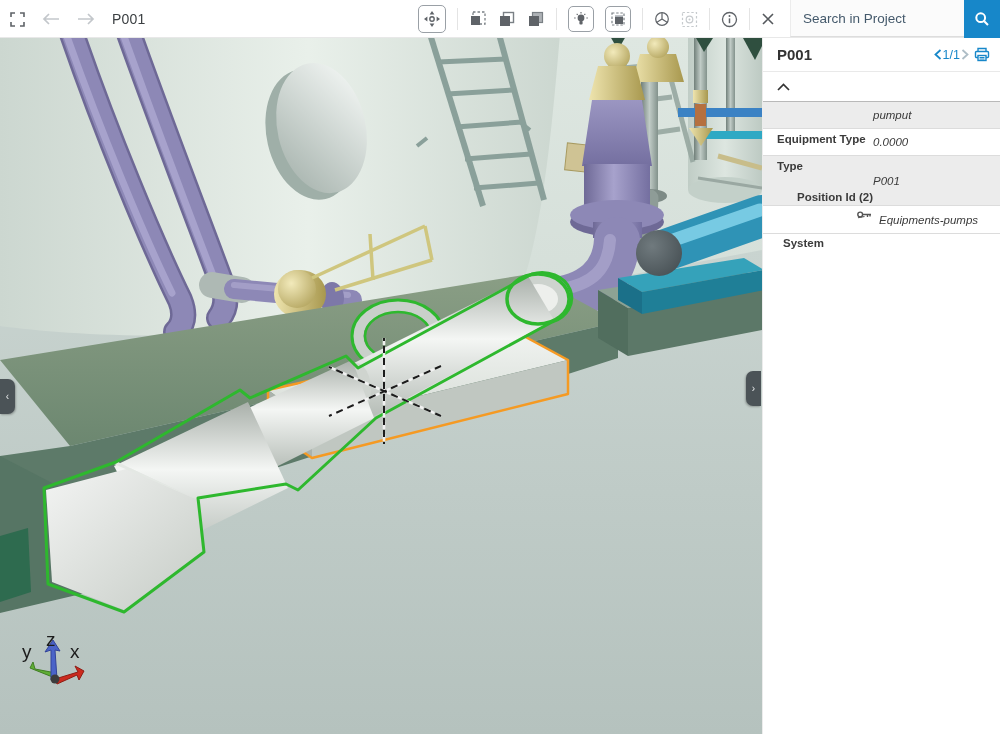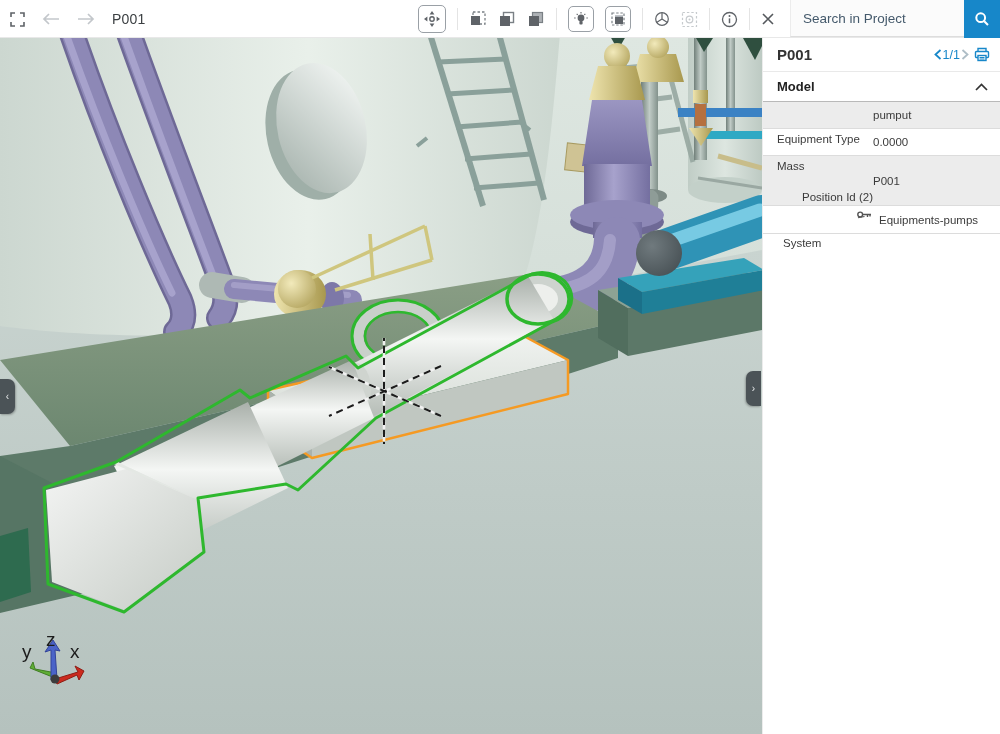--- a/index.html
+++ b/index.html
@@ -31,22 +31,22 @@
 
   
   #panel { position:absolute; left:762px; top:38px; width:238px; height:696px; background:#fff; border-left:1px solid #ececec; }
   #panel-header { height:33px; display:flex; align-items:center; padding:0 10px 0 14px; }
   #panel-title { font-size:15px; font-weight:bold; color:#333; flex:1; }
   .pager { display:flex; align-items:center; gap:1px; }
   #page-count { font-size:12.5px; color:#1787c9; }
   #section-model { height:31px; display:flex; align-items:center; padding:0 12px 0 14px; border-top:1px solid #e9e9e9; border-bottom:1px solid #b9b9b9; }
   #section-model-label { font-size:13px; font-weight:bold; color:#222; flex:1; }
   .prop-row { display:flex; align-items:center; padding:0 8px 0 14px; border-bottom:1px solid #dcdcdc; font-size:11.5px; color:#333; }
-  .prop-row .plabel { width:96px; font-weight:normal; color:#3b3b3b; line-height:1.25;margin-top:48px; }
-  .prop-row .pvalue { flex:1; color:#3b3b3b; }
+  .prop-row .plabel { width:96px; font-weight:bold; color:#3b3b3b; line-height:1.25;margin-top:48px; }
+  .prop-row .pvalue { flex:1; color:#3b3b3b;font-style:italic; }
   .row-alt { background:#ececec; }
   .h27 { height:27px; } .h28 { height:28px;padding-left:20px; } .h50 { height:50px; }
 
   svg { display:block; }
 </style>
 </head>
 <body>
 <div id="app">
 
   <div id="toolbar">
@@ -417,34 +417,33 @@
             <path d="M4 4.5 V1.5 H12 V4.5"></path>
             <rect x="1.5" y="4.5" width="13" height="6" rx="1"></rect>
             <rect x="4" y="8.5" width="8" height="5" fill="#fff"></rect>
             <path d="M5.5 10.5 H10.5 M5.5 12 H10.5" stroke-width="1.1"></path>
           </svg>
         </span>
       </span>
     </div>
 
     <div id="section-model">
-      <span id="section-model-label">Model</span>
       <span style="cursor:pointer;">
         <svg width="13" height="8" viewBox="0 0 13 8" fill="none" stroke="#333" stroke-width="1.7">
             <path d="M1 7 L6.5 1.5 L12 7"></path>
           </svg>
       </span>
     </div>
 
     <div class="prop-row row-alt h27">
       <span class="plabel">Equipment Type</span>
       <span class="pvalue">pumput</span>
     </div>
     <div class="prop-row h27">
-      <span class="plabel">Mass</span>
+      <span class="plabel">Type</span>
       <span class="pvalue">0.0000</span>
     </div>
     <div class="prop-row row-alt h50">
       <span class="plabel" style="display:flex; flex-direction:column; gap:5px;align-items:flex-end;">
         <span>Position Id (2)</span>
         <span>
           <svg width="16" height="9" viewBox="0 0 16 9" fill="none" stroke="#555" stroke-width="1.4">
             <circle cx="3.2" cy="4.5" r="2.4"></circle>
             <path d="M5.6 4.5 H14 M10.5 4.5 V7 M13 4.5 V6.4"></path>
             <path d="M1 7.8 L7.5 6.5" stroke-width="1.1"></path>

